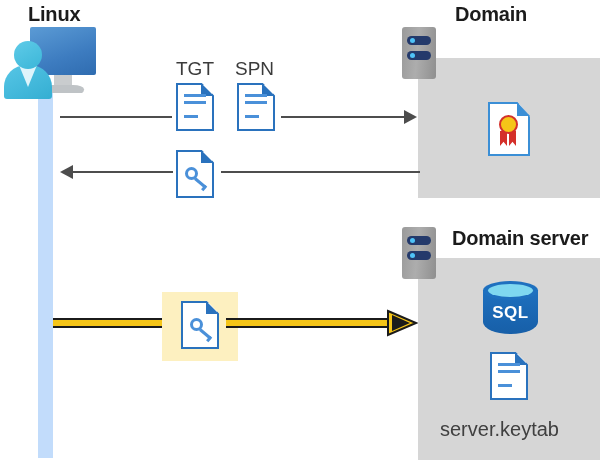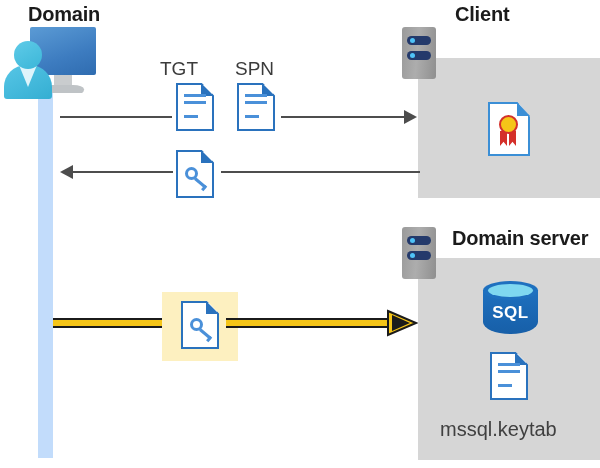--- a/index.html
+++ b/index.html
@@ -29,21 +29,21 @@
   }
   #client-title { left: 28px; top: 2px; }
   #dc-title { left: 455px; top: 2px; width: 140px; }
   #linux-title { left: 452px; top: 226px; }
 
   .caption {
     font-size: 19px;
     color: #3b3b3b;
     letter-spacing: 0px;
   }
-  #tgt-label { left: 160px; top: 58px; }
+  #tgt-label { left: 176px; top: 58px; }
   #spn-label { left: 235px; top: 58px; }
   #keytab-label { left: 440px; top: 418px; font-size: 20px; color: #404040; }
 
   
   .panel {
     background: #d6d6d6;
   }
   #dc-panel { left: 418px; top: 58px; width: 182px; height: 140px; }
   #linux-panel { left: 418px; top: 258px; width: 182px; height: 202px; }
 
@@ -262,24 +262,24 @@
 </head>
 <body>
 
 <div id="canvas">
 
   <div class="abs panel" id="dc-panel"></div>
   <div class="abs panel" id="linux-panel"></div>
 
   <div class="abs" id="client-lifeline"></div>
 
-  <div class="abs title nosel" id="client-title">Domain</div>
+  <div class="abs title nosel" id="client-title">Linux</div>
 
   <div class="abs title nosel" id="dc-title">
-    <div>Client</div>
+    <div>Domain</div>
   </div>
 
   <div class="abs title nosel" id="linux-title">Domain server</div>
 
   <div class="abs" id="client-icon">
     <div class="abs mon-screen"></div>
     <div class="abs mon-neck"></div>
     <div class="abs mon-base"></div>
     <div class="abs person-body"></div>
     <div class="abs person-collar"></div>
@@ -372,15 +372,15 @@
   </div>
 
   <div class="abs doc" id="keytab-doc-linux">
     <div class="abs doc-page"></div>
     <div class="abs doc-fold"></div>
     <div class="abs doc-line l0"></div>
     <div class="abs doc-line l1"></div>
     <div class="abs doc-line l3"></div>
   </div>
 
-  <div class="abs caption nosel" id="keytab-label">mssql.keytab</div>
+  <div class="abs caption nosel" id="keytab-label">server.keytab</div>
 
 </div>
 
 </body></html>

